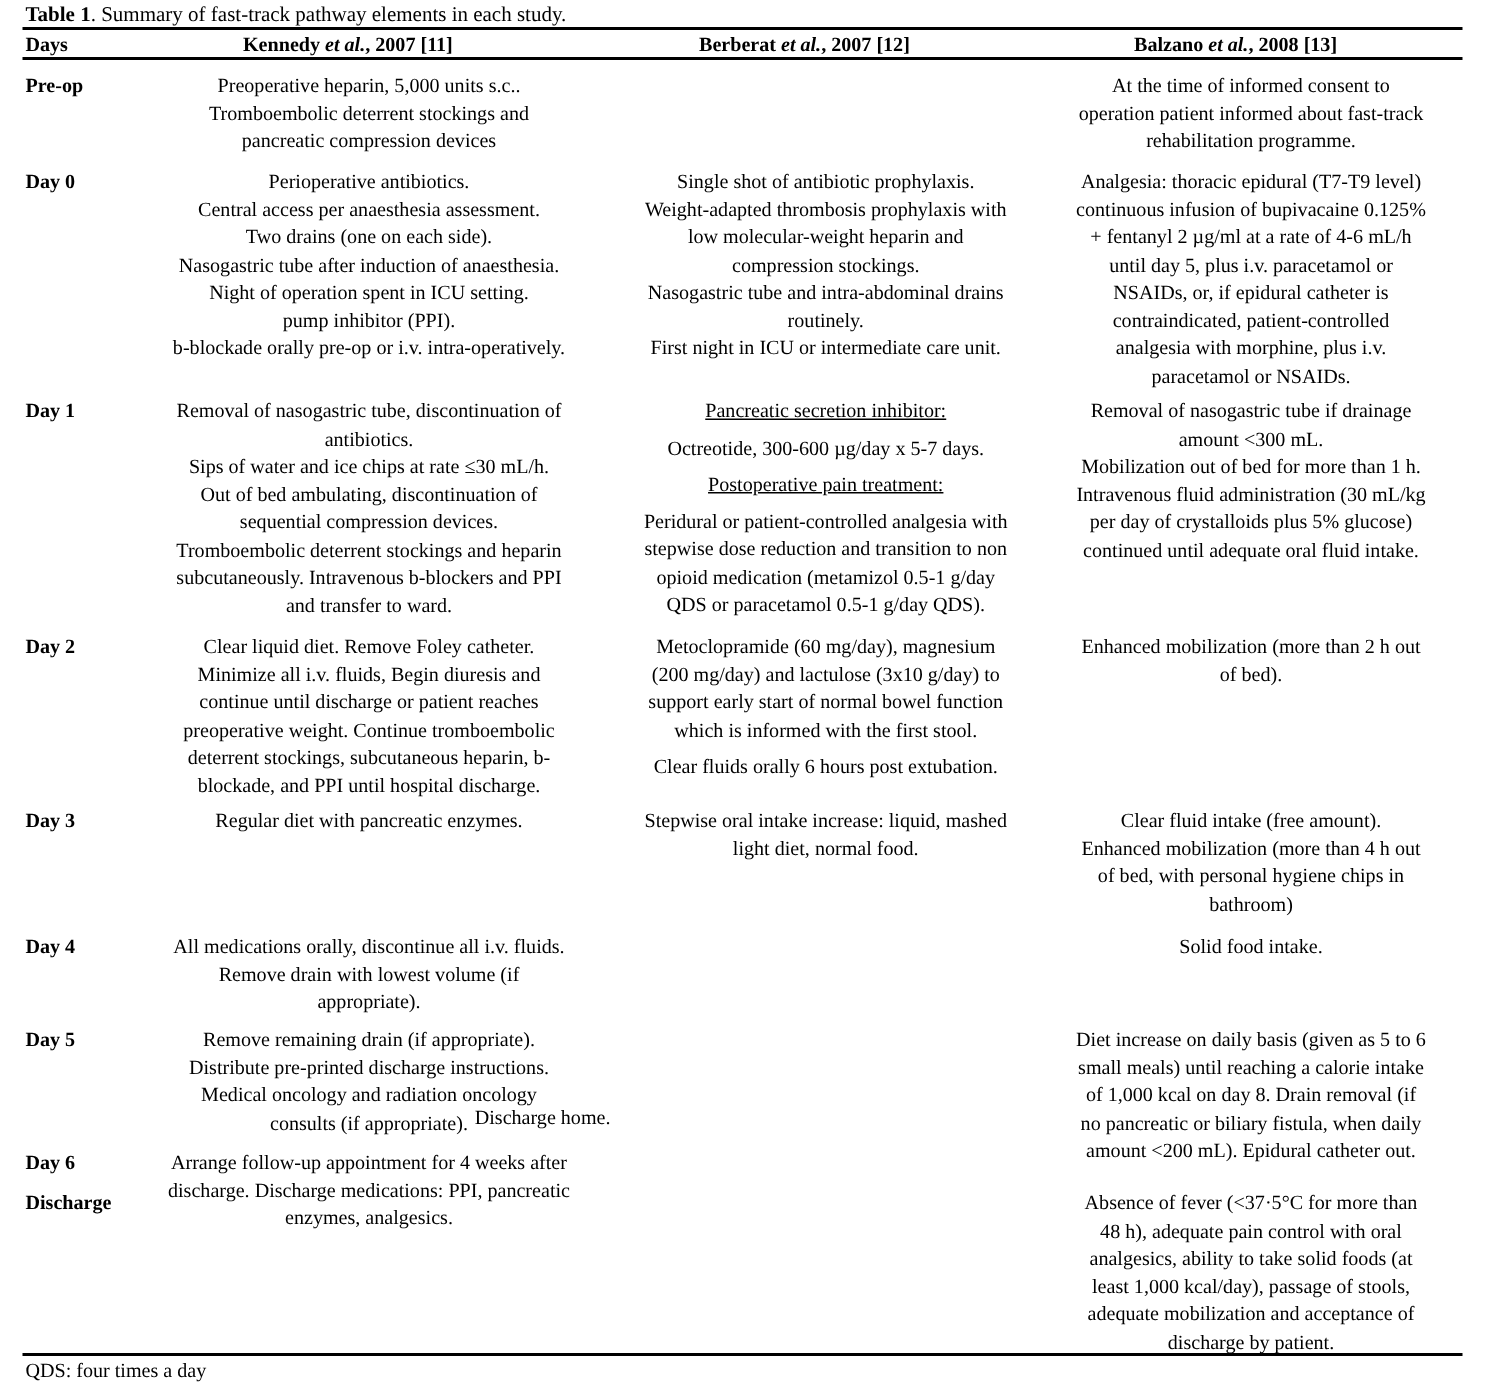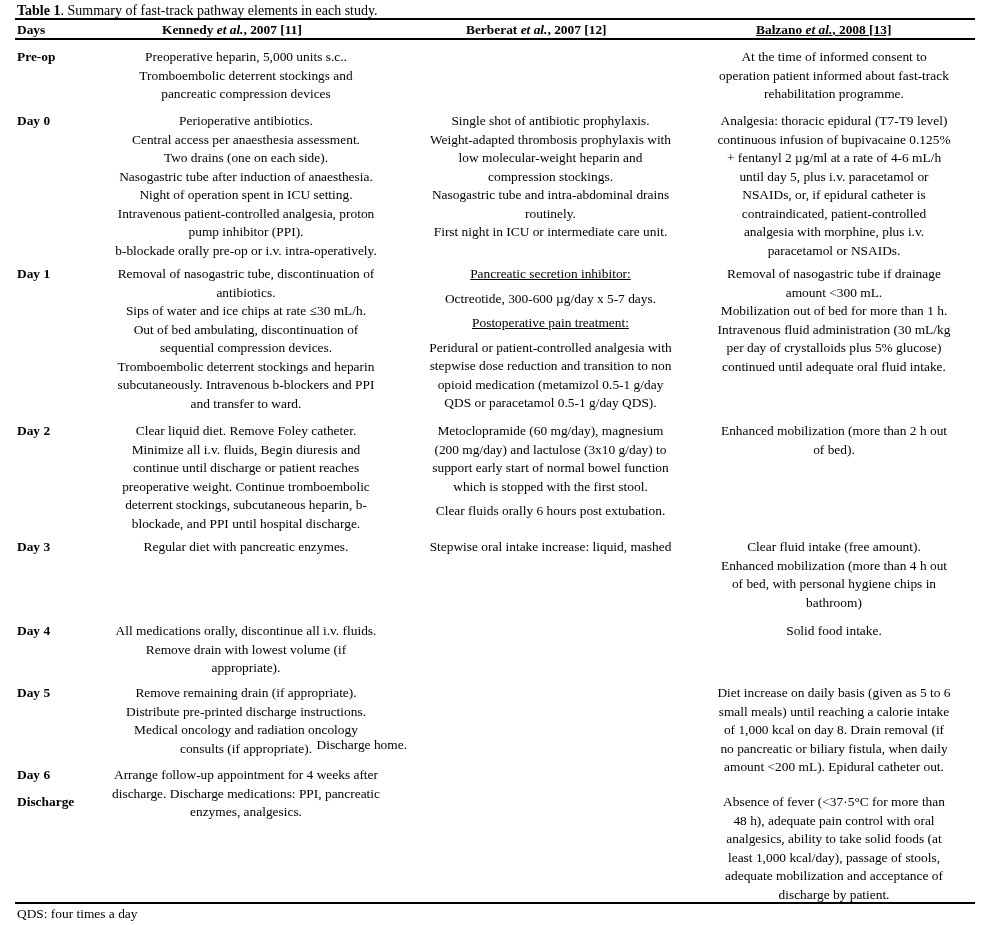--- a/index.html
+++ b/index.html
@@ -27,21 +27,21 @@
 </head>
 <body>
 
 <div class="caption"><b>Table 1</b><span>. Summary of fast-track pathway elements in each study.</span></div>
 
 <div class="rule top"></div>
 
 <div class="hcell" style="left:17px;">Days</div>
 <div class="hcell" style="left:162px;"><span>Kennedy </span><i>et al.</i><span>, 2007 [11]</span></div>
 <div class="hcell" style="left:466px;"><span>Berberat </span><i>et al.</i><span>, 2007 [12]</span></div>
-<div class="hcell" style="left:756px;text-decoration:underline;"><span>Balzano </span><i>et al.</i><span>, 2008 [13]</span></div>
+<div class="hcell" style="left:756px;"><span>Balzano </span><i>et al.</i><span>, 2008 [13]</span></div>
 
 <div class="rule hdr"></div>
 
 <div id="table-body">
     <div class="day" style="top: 48px;">Pre-op</div>
     <div class="cell c1" style="top: 48px;">
       <span class="line">Preoperative heparin, 5,000 units s.c..</span>
       <span class="line">Tromboembolic deterrent stockings and</span>
       <span class="line">pancreatic compression devices</span>
     </div>
@@ -51,21 +51,20 @@
       <span class="line">operation patient informed about fast-track</span>
       <span class="line">rehabilitation programme.</span>
     </div>
     <div class="day" style="top: 112px;">Day 0</div>
     <div class="cell c1" style="top: 112px;">
       <span class="line">Perioperative antibiotics.</span>
       <span class="line">Central access per anaesthesia assessment.</span>
       <span class="line">Two drains (one on each side).</span>
       <span class="line">Nasogastric tube after induction of anaesthesia.</span>
       <span class="line">Night of operation spent in ICU setting.</span>
-      <span class="line">Intravenous patient-controlled analgesia, proton</span>
       <span class="line">pump inhibitor (PPI).</span>
       <span class="line">b-blockade orally pre-op or i.v. intra-operatively.</span>
     </div>
     <div class="cell c2" style="top: 112px;">
       <span class="line">Single shot of antibiotic prophylaxis.</span>
       <span class="line">Weight-adapted thrombosis prophylaxis with</span>
       <span class="line">low molecular-weight heparin and</span>
       <span class="line">compression stockings.</span>
       <span class="line">Nasogastric tube and intra-abdominal drains</span>
       <span class="line">routinely.</span>
@@ -120,36 +119,37 @@
       <span class="line">continue until discharge or patient reaches</span>
       <span class="line">preoperative weight. Continue tromboembolic</span>
       <span class="line">deterrent stockings, subcutaneous heparin, b-</span>
       <span class="line">blockade, and PPI until hospital discharge.</span>
     </div>
     <div class="cell c2" style="top: 422px;">
       <span class="para">
         <span class="line">Metoclopramide (60 mg/day), magnesium</span>
         <span class="line">(200 mg/day) and lactulose (3x10 g/day) to</span>
         <span class="line">support early start of normal bowel function</span>
-        <span class="line">which is stopped with the first stool.</span>
+        <span class="line">which is informed with the first stool.</span>
       </span>
       <span class="para gap">
         <span class="line">Clear fluids orally 6 hours post extubation.</span>
       </span>
     </div>
     <div class="cell c3" style="top: 422px;">
       <span class="line">Enhanced mobilization (more than 2 h out</span>
       <span class="line">of bed).</span>
     </div>
     <div class="day" style="top: 538px;">Day 3</div>
     <div class="cell c1" style="top: 538px;">
       <span class="line">Regular diet with pancreatic enzymes.</span>
     </div>
     <div class="cell c2" style="top: 538px;">
       <span class="line">Stepwise oral intake increase: liquid, mashed</span>
+      <span class="line">light diet, normal food.</span>
     </div>
     <div class="cell c3" style="top: 538px;">
       <span class="line">Clear fluid intake (free amount).</span>
       <span class="line">Enhanced mobilization (more than 4 h out</span>
       <span class="line">of bed, with personal hygiene chips in</span>
       <span class="line">bathroom)</span>
     </div>
     <div class="day" style="top: 622px;">Day 4</div>
     <div class="cell c1" style="top: 622px;">
       <span class="line">All medications orally, discontinue all i.v. fluids.</span>

